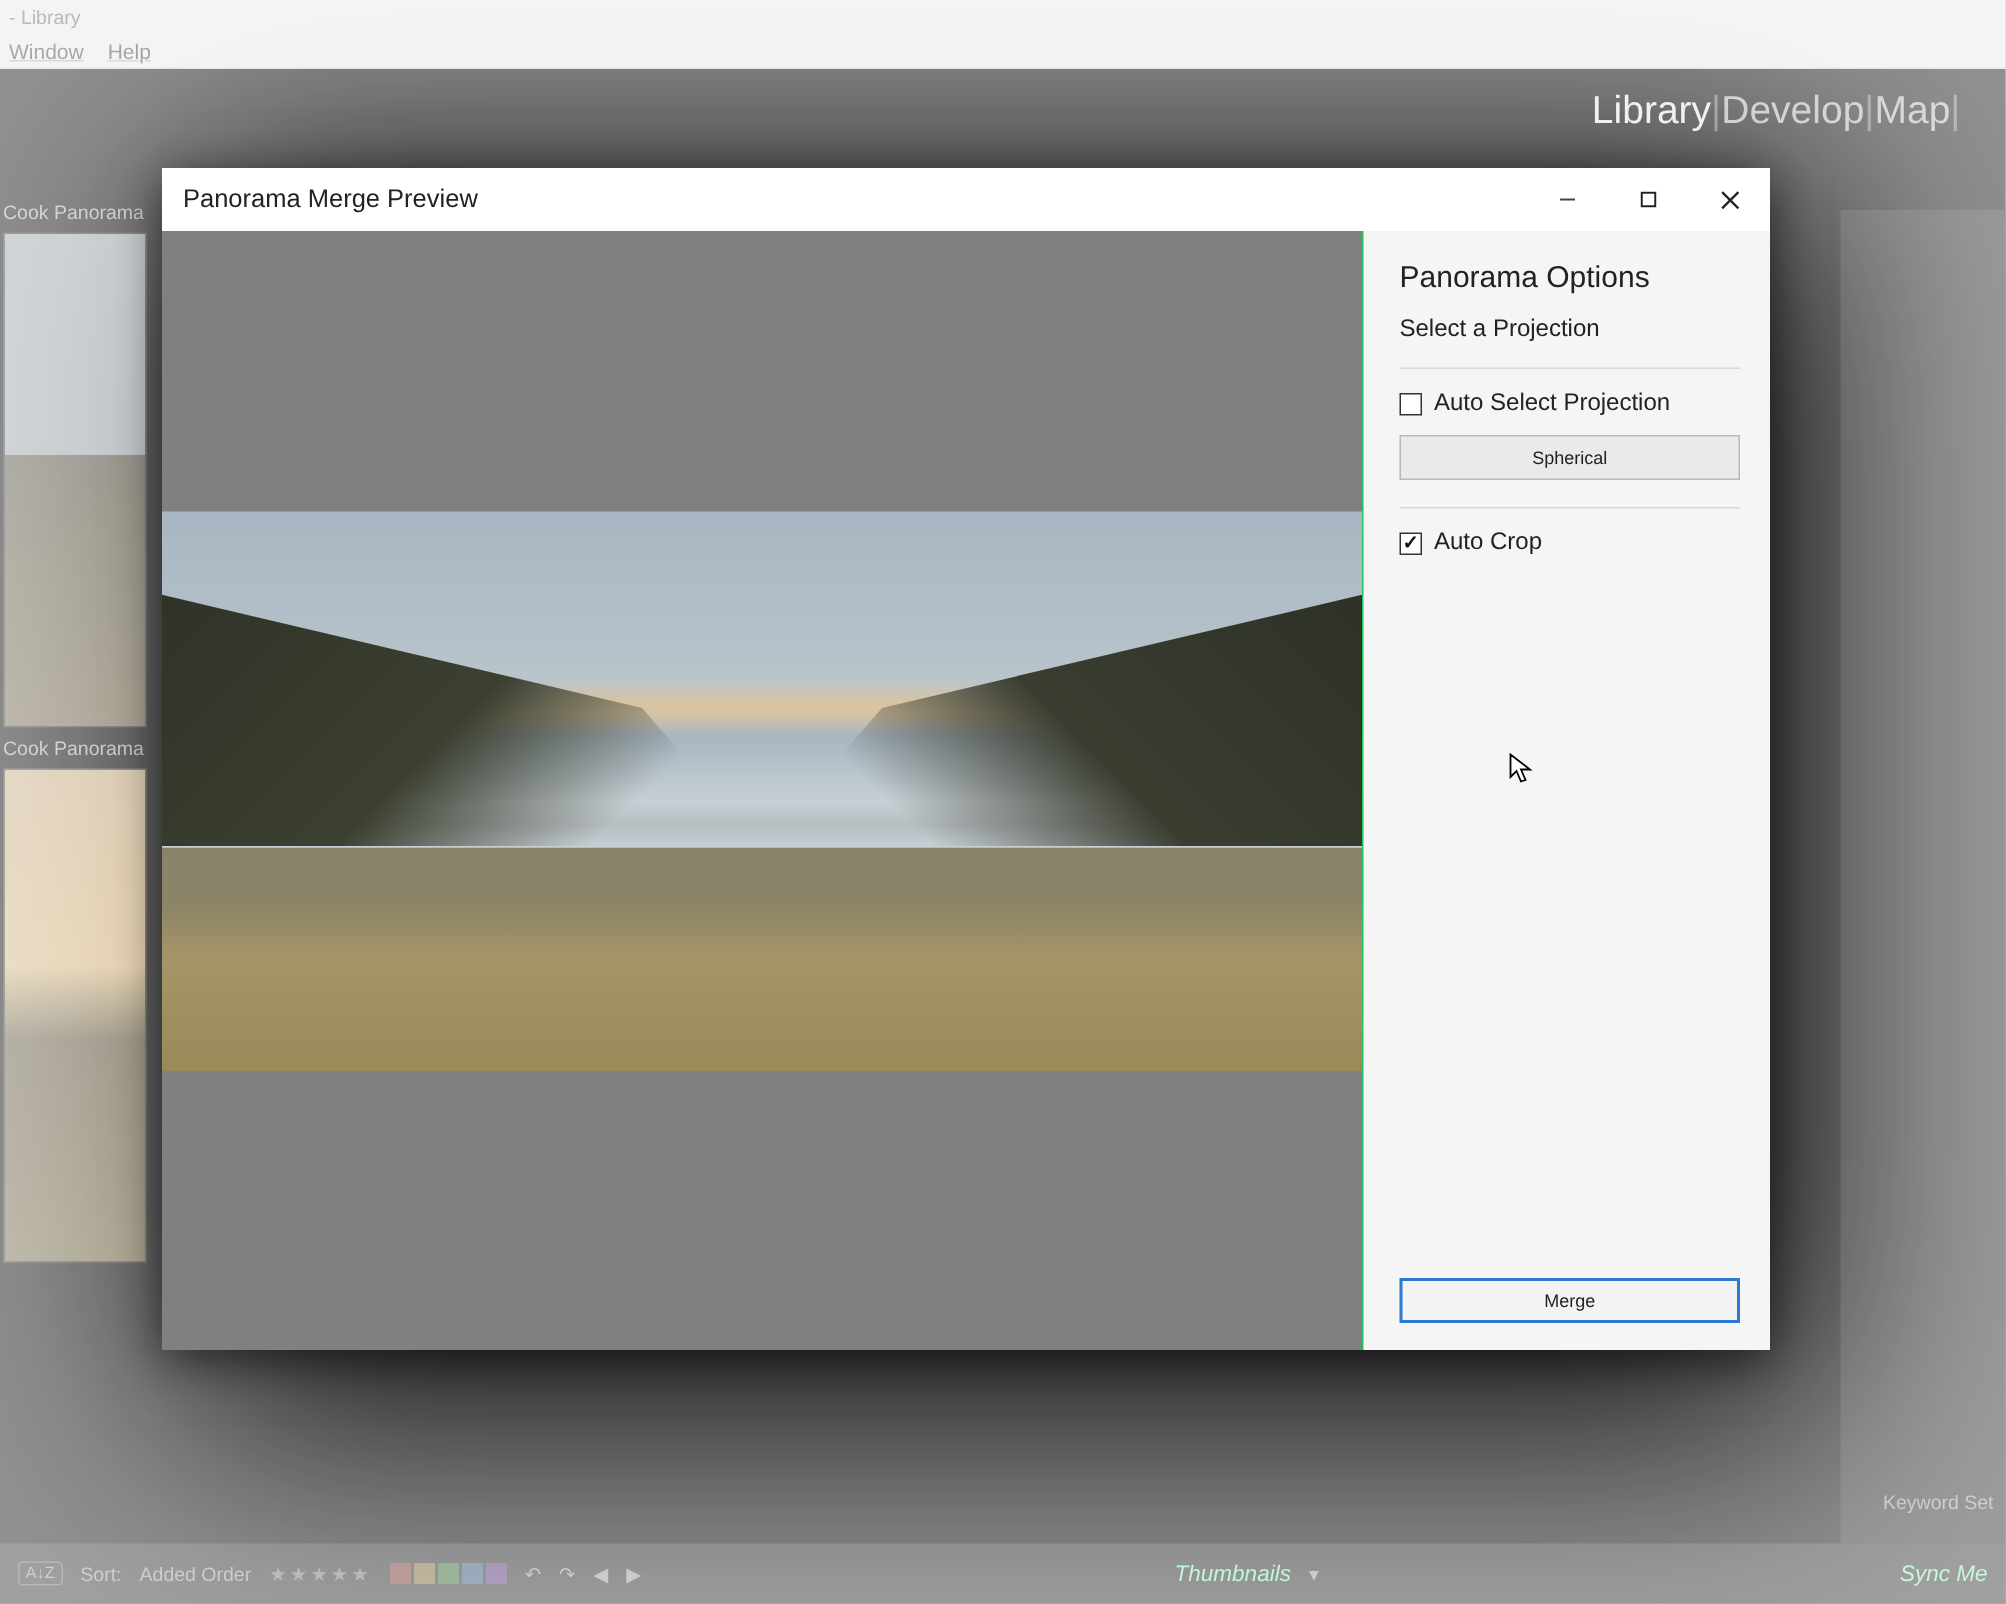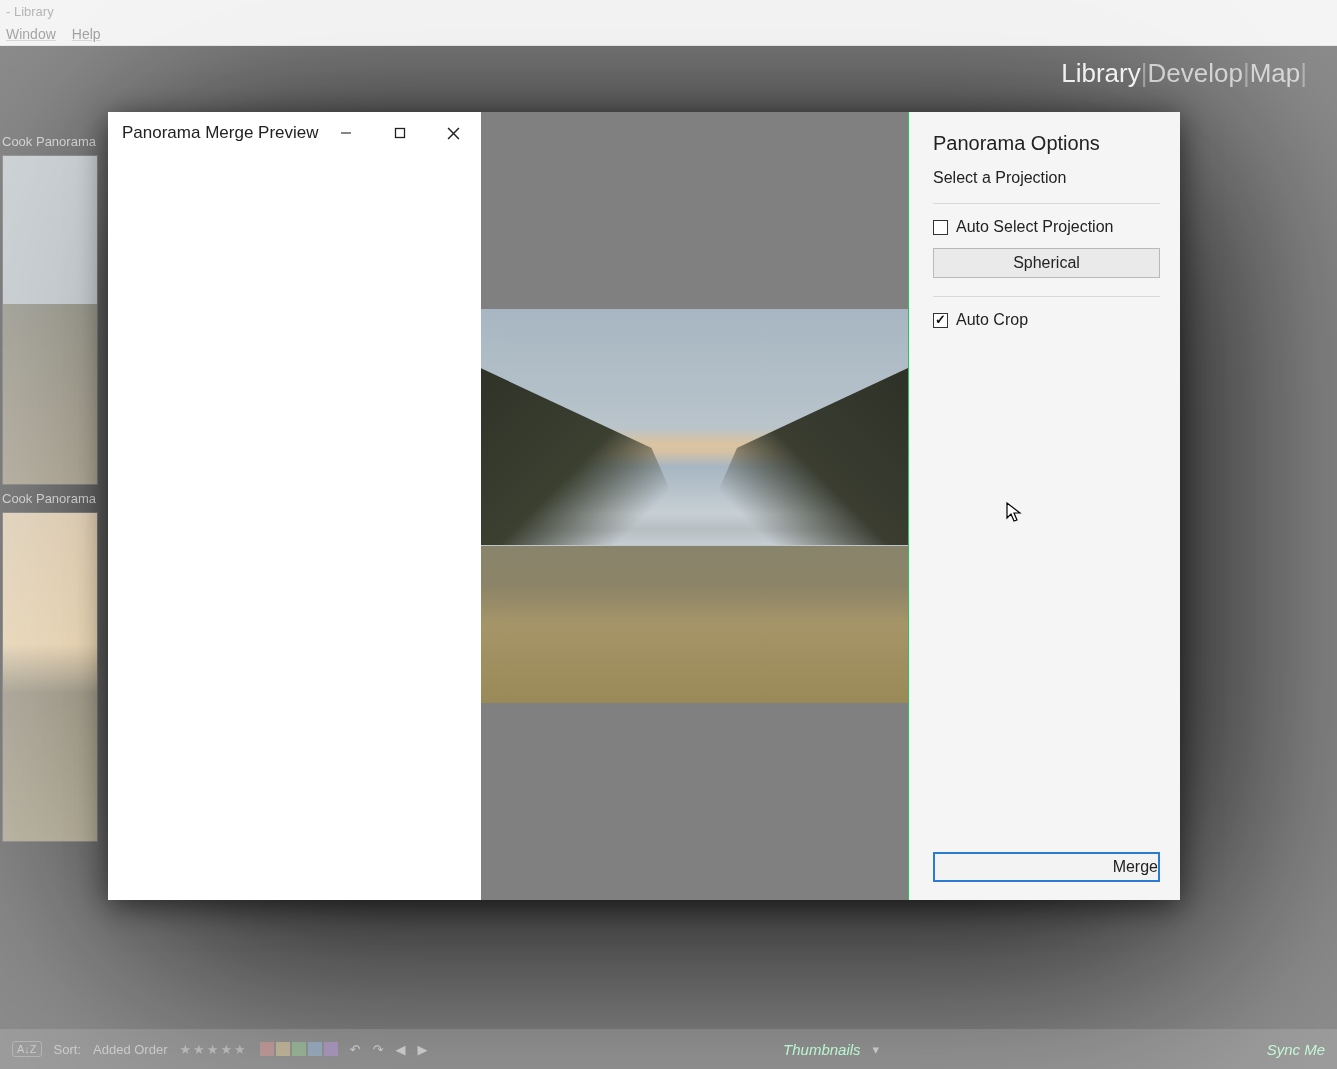--- a/index.html
+++ b/index.html
@@ -65,21 +65,21 @@
   .bg .sync { color:#86efac; font-size:15px; margin-left:auto;font-style:italic;}
   .vignette {
     position:absolute; inset:0;
     pointer-events:none;
     box-shadow: inset 0 0 250px 120px rgba(255,255,255,.55);
   }
   
   .modal {
     position:absolute; left:108px; top:112px; width:1072px; height:788px;
     background:#fff; box-shadow:0 6px 30px rgba(0,0,0,.6);
-    display:flex; flex-direction:row;
+    display:flex; flex-direction:column;
   }
   .modal .caption {
     height:42px; display:flex; align-items:center;
     padding-left:14px; font-size:17px; color:#222;
   }
   .modal .winbtns { margin-left:auto; display:flex; }
   .modal .winbtn {
     width:54px; height:42px; display:flex; align-items:center; justify-content:center;
     font-size:16px; color:#222; cursor:default;
   }
@@ -124,27 +124,27 @@
   .chk .box {
     width:15px; height:15px; border:1.5px solid #333; background:#fff;
     display:flex; align-items:center; justify-content:center;
   }
   .chk .box.checked::after {
     content:"✓"; font-size:13px; line-height:1; font-weight:700; color:#111;
     transform: translateY(-1px);
   }
   .btn {
     width:100%; height:30px; margin-top:12px;
-    background:#eaeaea; border:1px solid #b9b9b9; font-size:16px;
+    background:#eaeaea; border:1px solid #b9b9b9; font-size:12px;
     display:flex; align-items:center; justify-content:center; cursor:default;
     color:#222;
   }
   .btn.selected { background:#dcdcdc; border-color:#9b9b9b; }
   .spacer { flex:1; }
-  .btn.primary { border:2.5px solid #2a7bd1; background:#f3f3f3;justify-content:flex-end;}
+  .btn.primary { border:2.5px solid #2a7bd1; background:#f3f3f3;}
   .cursor {
     position:absolute; left:1006px; top:502px; width:16px; height:22px;
     pointer-events:none;
   }
 </style>
 </head>
 <body>
 
 <div class="bg">
   <div class="titlebar">
@@ -165,20 +165,23 @@
     <span class="sep">|</span>
   </div>
 
   <div class="leftcol">
     <div class="thumb-label">Cook Panorama (2)</div>
     <div class="thumb"></div>
     <div class="thumb-label">Cook Panorama (6)</div>
     <div class="thumb2"></div>
   </div>
 
+  <div class="rightpanel">
+    <div class="kw">Keyword Set</div>
+  </div>
 
   <div class="bottombar">
     <span style="border:1px solid #666;padding:1px 4px;border-radius:3px;font-size:11px;">A↓Z</span>
     <span>Sort:</span>
     <span>Added Order</span>
     <span class="stars">★★★★★</span>
     <div class="swatches">
       <div style="background:#7a3a3a"></div>
         <div style="background:#7a6a3a"></div>
       <div style="background:#3a6a3a"></div>

